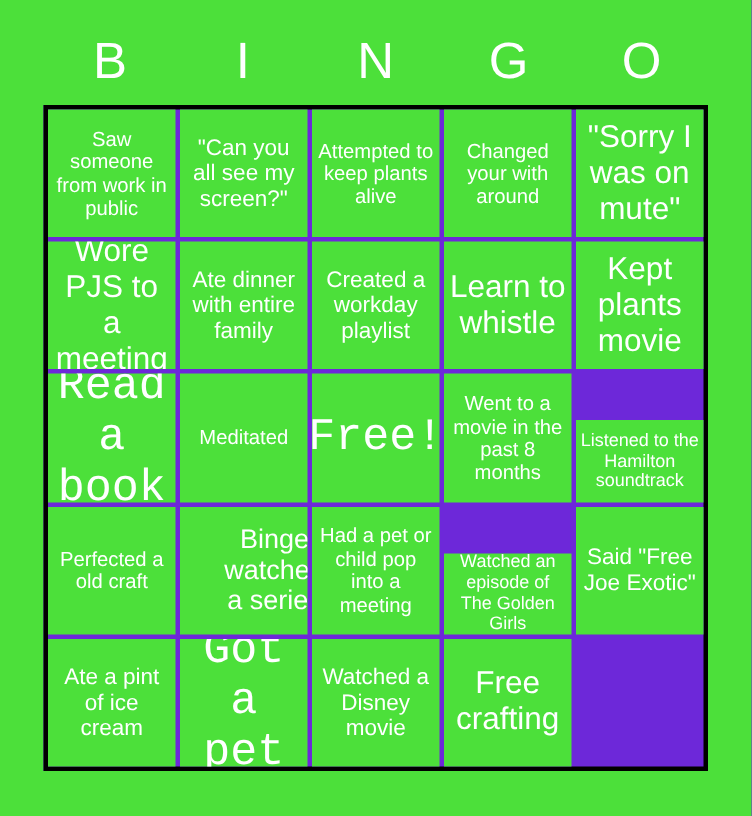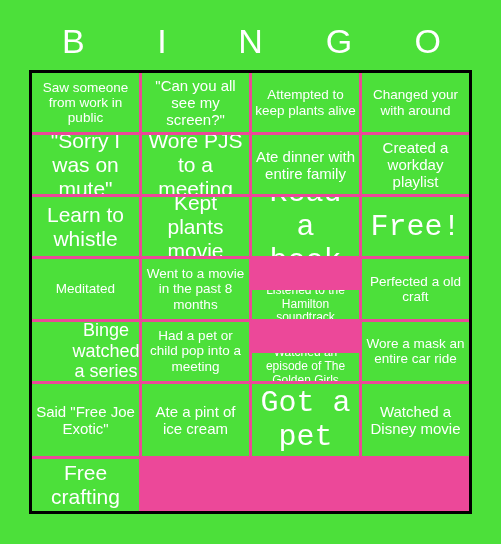--- a/index.html
+++ b/index.html
@@ -45,23 +45,23 @@
 
   
   #grid {
     position: absolute;
     left: 29px;
     top: 70px;
     width: 443px;
     height: 444px;
     box-sizing: border-box;
     display: grid;
-    grid-template-columns: repeat(4, 1fr);
+    grid-template-columns: repeat(5, 1fr);
     grid-template-rows: repeat(5, 1fr);
-    background: #ec4899;
+    background: #6d28d9;
     border: 3px solid #000000;
     gap: 3px;
   }
 
   .cell {
     background: #4ce03a;
     color: #ffffff;
     display: flex;
     align-items: center;
     justify-content: center;
@@ -100,29 +100,28 @@
       <div class="cell sz-md">"Can you all see my screen?"</div>
       <div class="cell sz-sm">Attempted to keep plants alive</div>
       <div class="cell sz-sm">Changed your with around</div>
       <div class="cell sz-xl">"Sorry I was on mute"</div>
       <div class="cell sz-xl">Wore PJS to a meeting</div>
       <div class="cell sz-md">Ate dinner with entire family</div>
       <div class="cell sz-md">Created a workday playlist</div>
       <div class="cell sz-xl">Learn to whistle</div>
       <div class="cell sz-xl">Kept plants movie</div>
       <div class="cell sz-xxl">Read a book</div>
+      <div class="cell sz-sm">Meditated</div>
       <div class="cell sz-xxl">Free!</div>
-      <div class="cell sz-sm">Meditated</div>
       <div class="cell sz-sm">Went to a movie in the past 8 months</div>
       <div class="cell sz-xs">Listened to the Hamilton soundtrack</div>
       <div class="cell sz-sm">Perfected a old craft</div>
       <div class="cell sz-lg">Binge watched a series</div>
       <div class="cell sz-sm">Had a pet or child pop into a meeting</div>
       <div class="cell sz-xs">Watched an episode of The Golden Girls</div>
-      <div class="cell sz-sm">Wore a mask an entire car ride</div>
       <div class="cell sz-md">Said "Free Joe Exotic"</div>
       <div class="cell sz-md">Ate a pint of ice cream</div>
       <div class="cell sz-xxl">Got a pet</div>
       <div class="cell sz-md">Watched a Disney movie</div>
       <div class="cell sz-xl">Free crafting</div>
     </div>
 
 </div>
 
 </body></html>

